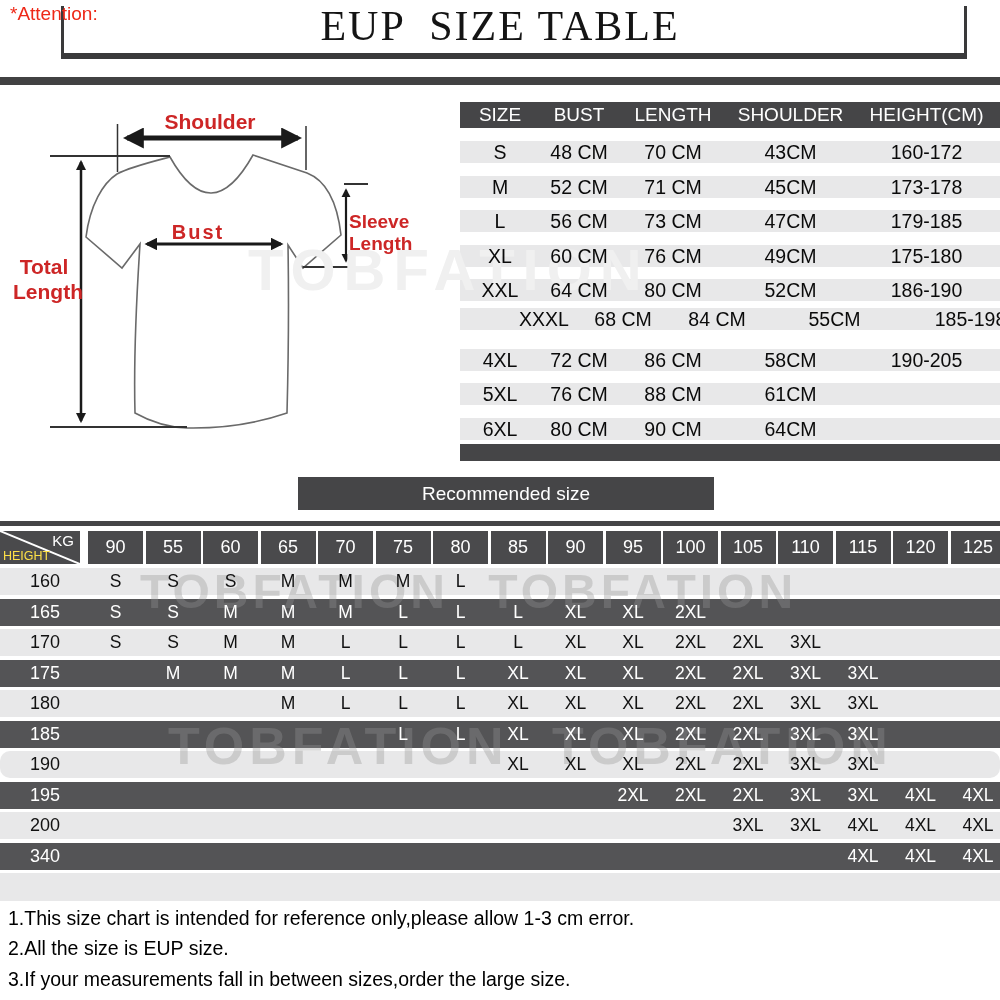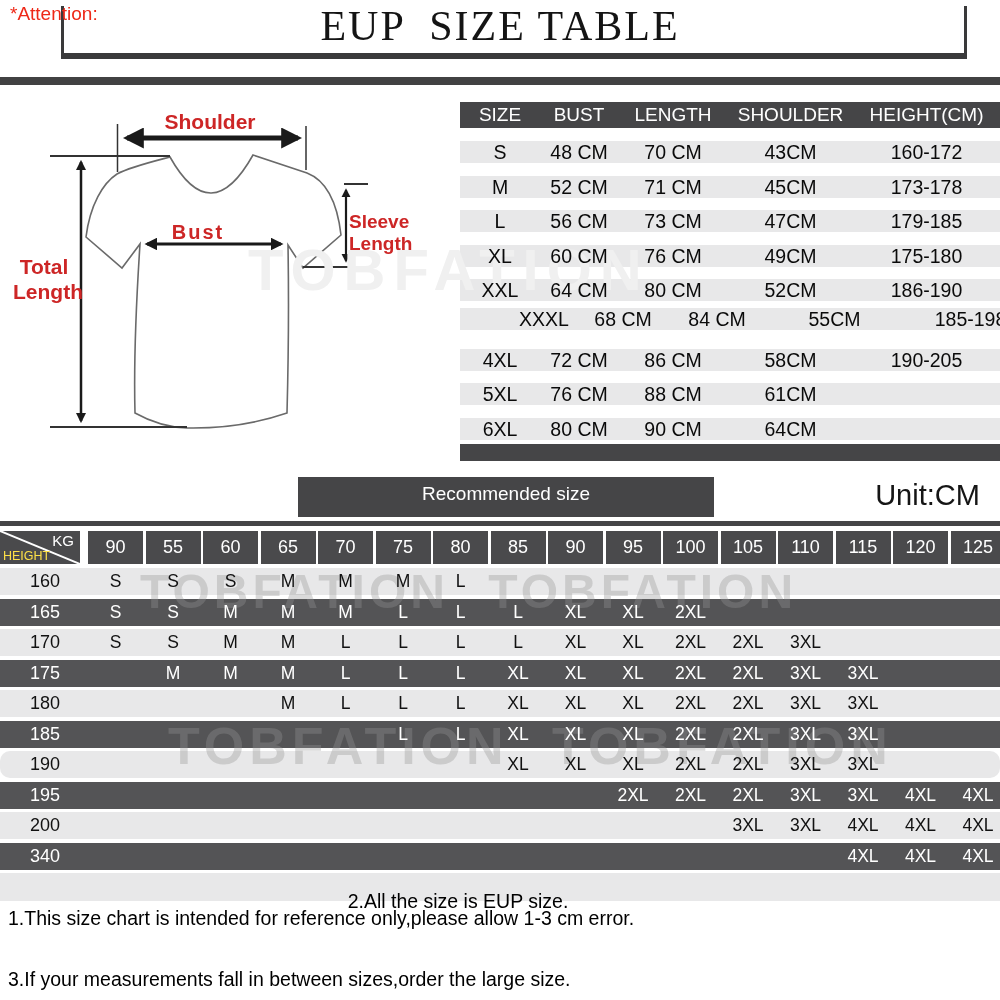--- a/index.html
+++ b/index.html
@@ -27,21 +27,21 @@
   .st-header{position:absolute;left:460px;top:102px;width:540px;height:26px;background:#454547;
     display:flex;color:#fff;font-size:19px;line-height:26px;}
   .st-row{position:absolute;left:460px;width:540px;height:22px;background:#e8e8e9;
     display:flex;font-size:19.5px;line-height:22px;color:#0a0a0a;}
   .st-cell{display:block;text-align:center;position:relative;z-index:2;}
   .st-cell.c0{width:80px;}.st-cell.c1{width:78px;}.st-cell.c2{width:110px;}
   .st-cell.c3{width:125px;}.st-cell.c4{width:147px;}
   .st-footer{position:absolute;left:460px;top:444px;width:540px;height:17px;background:#454547;}
 
   
-  .rec-bar{position:absolute;left:298px;top:477px;width:416px;height:40px;background:#454547;
+  .rec-bar{position:absolute;left:298px;top:477px;width:416px;height:33px;background:#454547;
     color:#fff;font-size:19px;text-align:center;line-height:34px;}
   .unit-label{position:absolute;left:855px;top:479px;width:145px;text-align:center;
     font-size:29px;color:#151515;}
 
   
   .mx-divider{position:absolute;left:0;top:521px;width:1000px;height:5px;background:#454547;}
   .mx-corner{position:absolute;left:0;top:531px;width:80px;height:33px;background:#4a4a4c;}
   .mx-corner .kg{position:absolute;right:6px;top:1px;color:#fff;font-size:15px;}
   .mx-corner .hgt{position:absolute;left:3px;bottom:1px;color:#fde047;font-size:12.5px;}
   .mx-hcell{position:absolute;top:531px;width:55px;height:33px;background:#4a4a4c;color:#fff;
@@ -174,21 +174,20 @@
         <span class="st-cell c0">6XL</span>
         <span class="st-cell c1">80 CM</span>
         <span class="st-cell c2">90 CM</span>
         <span class="st-cell c3">64CM</span>
         <span class="st-cell c4"></span>
       </div>
     </div>
   <div class="st-footer"></div>
 
   <div class="rec-bar">Recommended size</div>
-  <div class="unit-label">Unit:CM</div>
 
   <div class="mx-divider"></div>
   <div class="mx-corner">
     <svg width="80" height="33">
       <line x1="0" y1="0" x2="80" y2="33" stroke="#fff" stroke-width="2"></line>
     </svg>
     <span class="kg">KG</span>
     <span class="hgt">HEIGHT</span>
   </div>
   <div>
@@ -326,16 +325,16 @@
         <span class="mx-cell" style="left: 893px;">4XL</span>
         <span class="mx-cell" style="left: 950.5px;">4XL</span>
       </div>
     </div>
   <div class="wm-mid wm-m1">TOBFATION TOBFATION</div>
   <div class="wm-mid wm-m2">TOBFATION TOBFATION</div>
 
   <div class="attn-strip"></div>
   <div class="attn-text">*Attention:</div>
   <div class="note" style="top:905px;">1.This size chart is intended for reference only,please allow 1-3 cm error.</div>
-  <div class="note" style="top:888px;text-align:center;">2.All the size is EUP size.</div>
+  <div class="note" style="top:935px;">2.All the size is EUP size.</div>
   <div class="note" style="top:966px;">3.If your measurements fall in between sizes,order the large size.</div>
 
 </div>
 
 </body></html>

